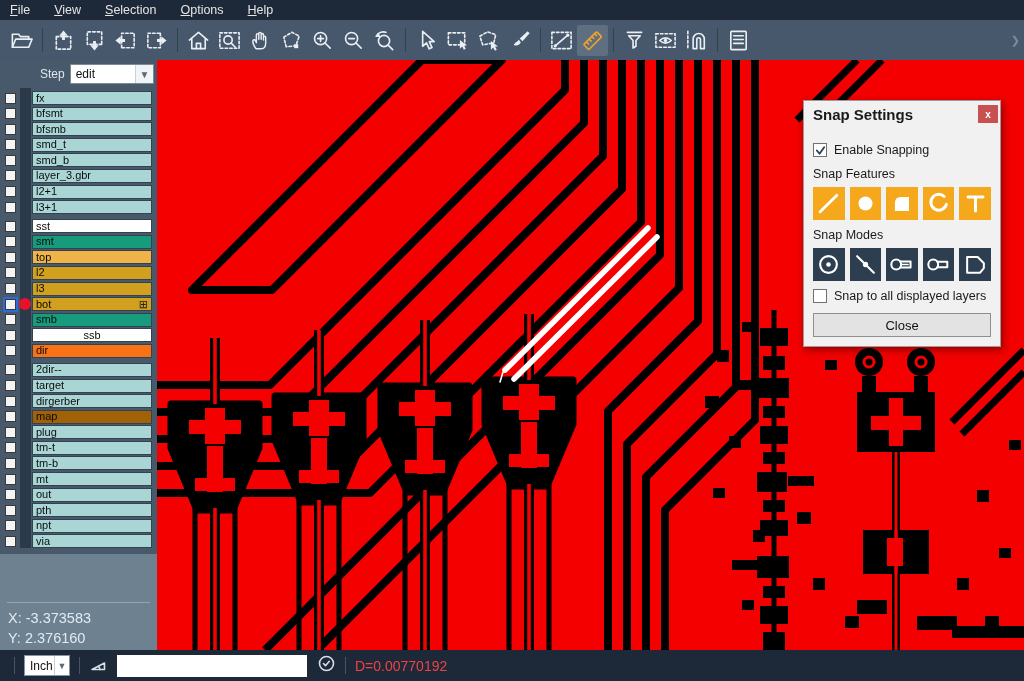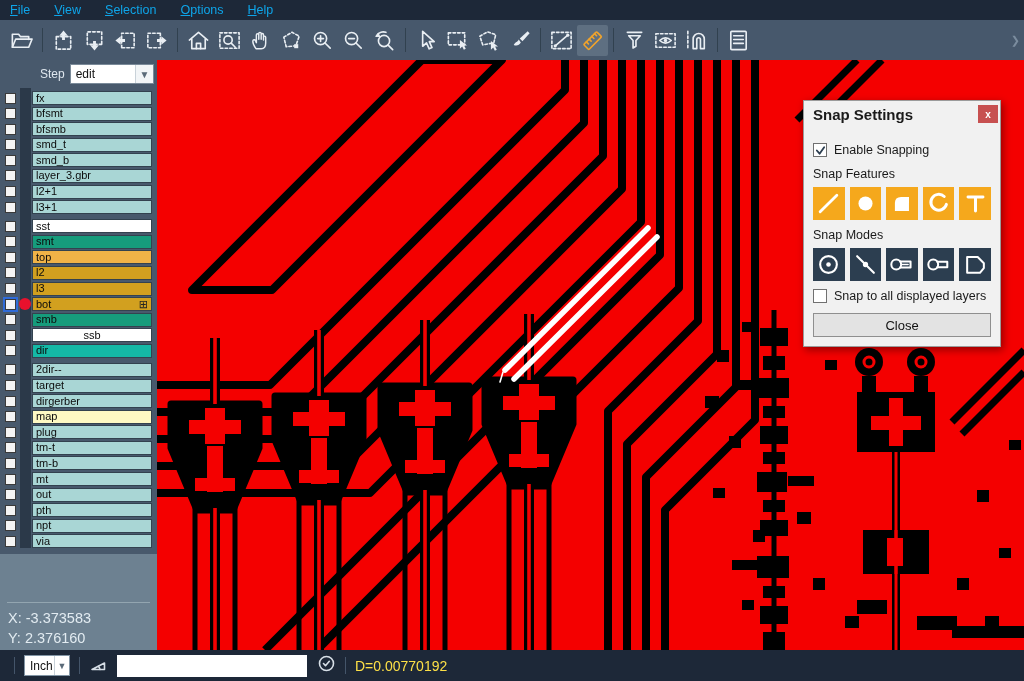--- a/index.html
+++ b/index.html
@@ -3,21 +3,21 @@
 <meta charset="utf-8">
 <style>
   * { margin:0; padding:0; box-sizing:border-box; }
   html,body { width:1024px; height:681px; overflow:hidden; }
   body { font-family:"Liberation Sans", sans-serif; background:#1d2838; }
   .app { position:relative; width:1024px; height:681px; }
 
   
   .menubar { position:absolute; top:0; left:0; right:0; height:20px; background:#1d2838;
              display:flex; align-items:center; gap:22px; padding-left:10px; z-index:5; }
-  .mitem { color:#0ea5e9; font-size:12.5px; cursor:default; }
+  .mitem { color:#e5e5e5; font-size:12.5px; cursor:default; }
   .mitem::first-letter { text-decoration:underline; }
 
   
   .toolbar { position:absolute; top:20px; left:0; right:0; height:40px; background:#47586c;
              display:flex; align-items:center; padding-left:6px; z-index:5; }
   .tbtn { width:31px; height:31px; display:flex; align-items:center; justify-content:center;
           border-radius:2px; flex:0 0 auto; }
   .tbtn svg { width:25px; height:25px; stroke:#e9eef3; fill:none; stroke-width:1.7;
               stroke-linecap:round; stroke-linejoin:round; }
   .tbtn svg .f { fill:#e9eef3; stroke:none; }
@@ -92,21 +92,21 @@
   .bsep { width:1px; height:17px; background:#44556a; margin:0 9px; }
   .unitselect { width:46px; height:21px; background:#fff; border:1px solid #8295a5; display:flex;
                 align-items:center; font-size:12px; color:#111; padding-left:5px; }
   .unitselect .chev { margin-left:auto; width:15px; height:100%; border-left:1px solid #c9d2d9;
                 display:flex; align-items:center; justify-content:center; color:#5a6a78; font-size:9px; }
   .angleicon svg, .confirmicon svg { width:19px; height:19px; stroke:#d7dfe7; fill:none;
                 stroke-width:1.6; stroke-linecap:round; stroke-linejoin:round; }
   .binput { width:190px; height:22px; background:#fff; border:none; margin-left:9px;
             font-size:12px; padding:0 5px; font-family:"Liberation Sans", sans-serif; }
   .confirmicon { margin-left:10px; }
-  .dist { color:#fde047; font-size:14px; }
+  .dist { color:#ef4444; font-size:14px; }
 </style>
 </head>
 <body>
 
 <div class="app">
 
   <div class="menubar">
     <div style="display:flex;gap:24px;">
 
     <span class="mitem">File</span>
@@ -412,21 +412,21 @@
             <span class="lchk"></span>
 
             <span class="lcell" style="background: rgb(255, 255, 255); justify-content: center;">
               <span class="lname">ssb</span>
             </span>
           </div>
 
           <div class="lrow">
             <span class="lchk"></span>
 
-            <span class="lcell" style="background: #14b8a6; text-align: right;">
+            <span class="lcell" style="background: #f97316; text-align: right;">
               <span class="lname">dir</span>
             </span>
           </div>
         </div>
       <div class="lgroup">
 
           <div class="lrow">
             <span class="lchk"></span>
 
             <span class="lcell" style="background: rgb(169, 214, 213);">
@@ -446,21 +446,21 @@
             <span class="lchk"></span>
 
             <span class="lcell" style="background: rgb(169, 214, 213);">
               <span class="lname">dirgerber</span>
             </span>
           </div>
 
           <div class="lrow">
             <span class="lchk"></span>
 
-            <span class="lcell" style="background: #fef9c3;">
+            <span class="lcell" style="background: #a16207;">
               <span class="lname">map</span>
             </span>
           </div>
 
           <div class="lrow">
             <span class="lchk"></span>
 
             <span class="lcell" style="background: rgb(169, 214, 213);">
               <span class="lname">plug</span>
             </span>

